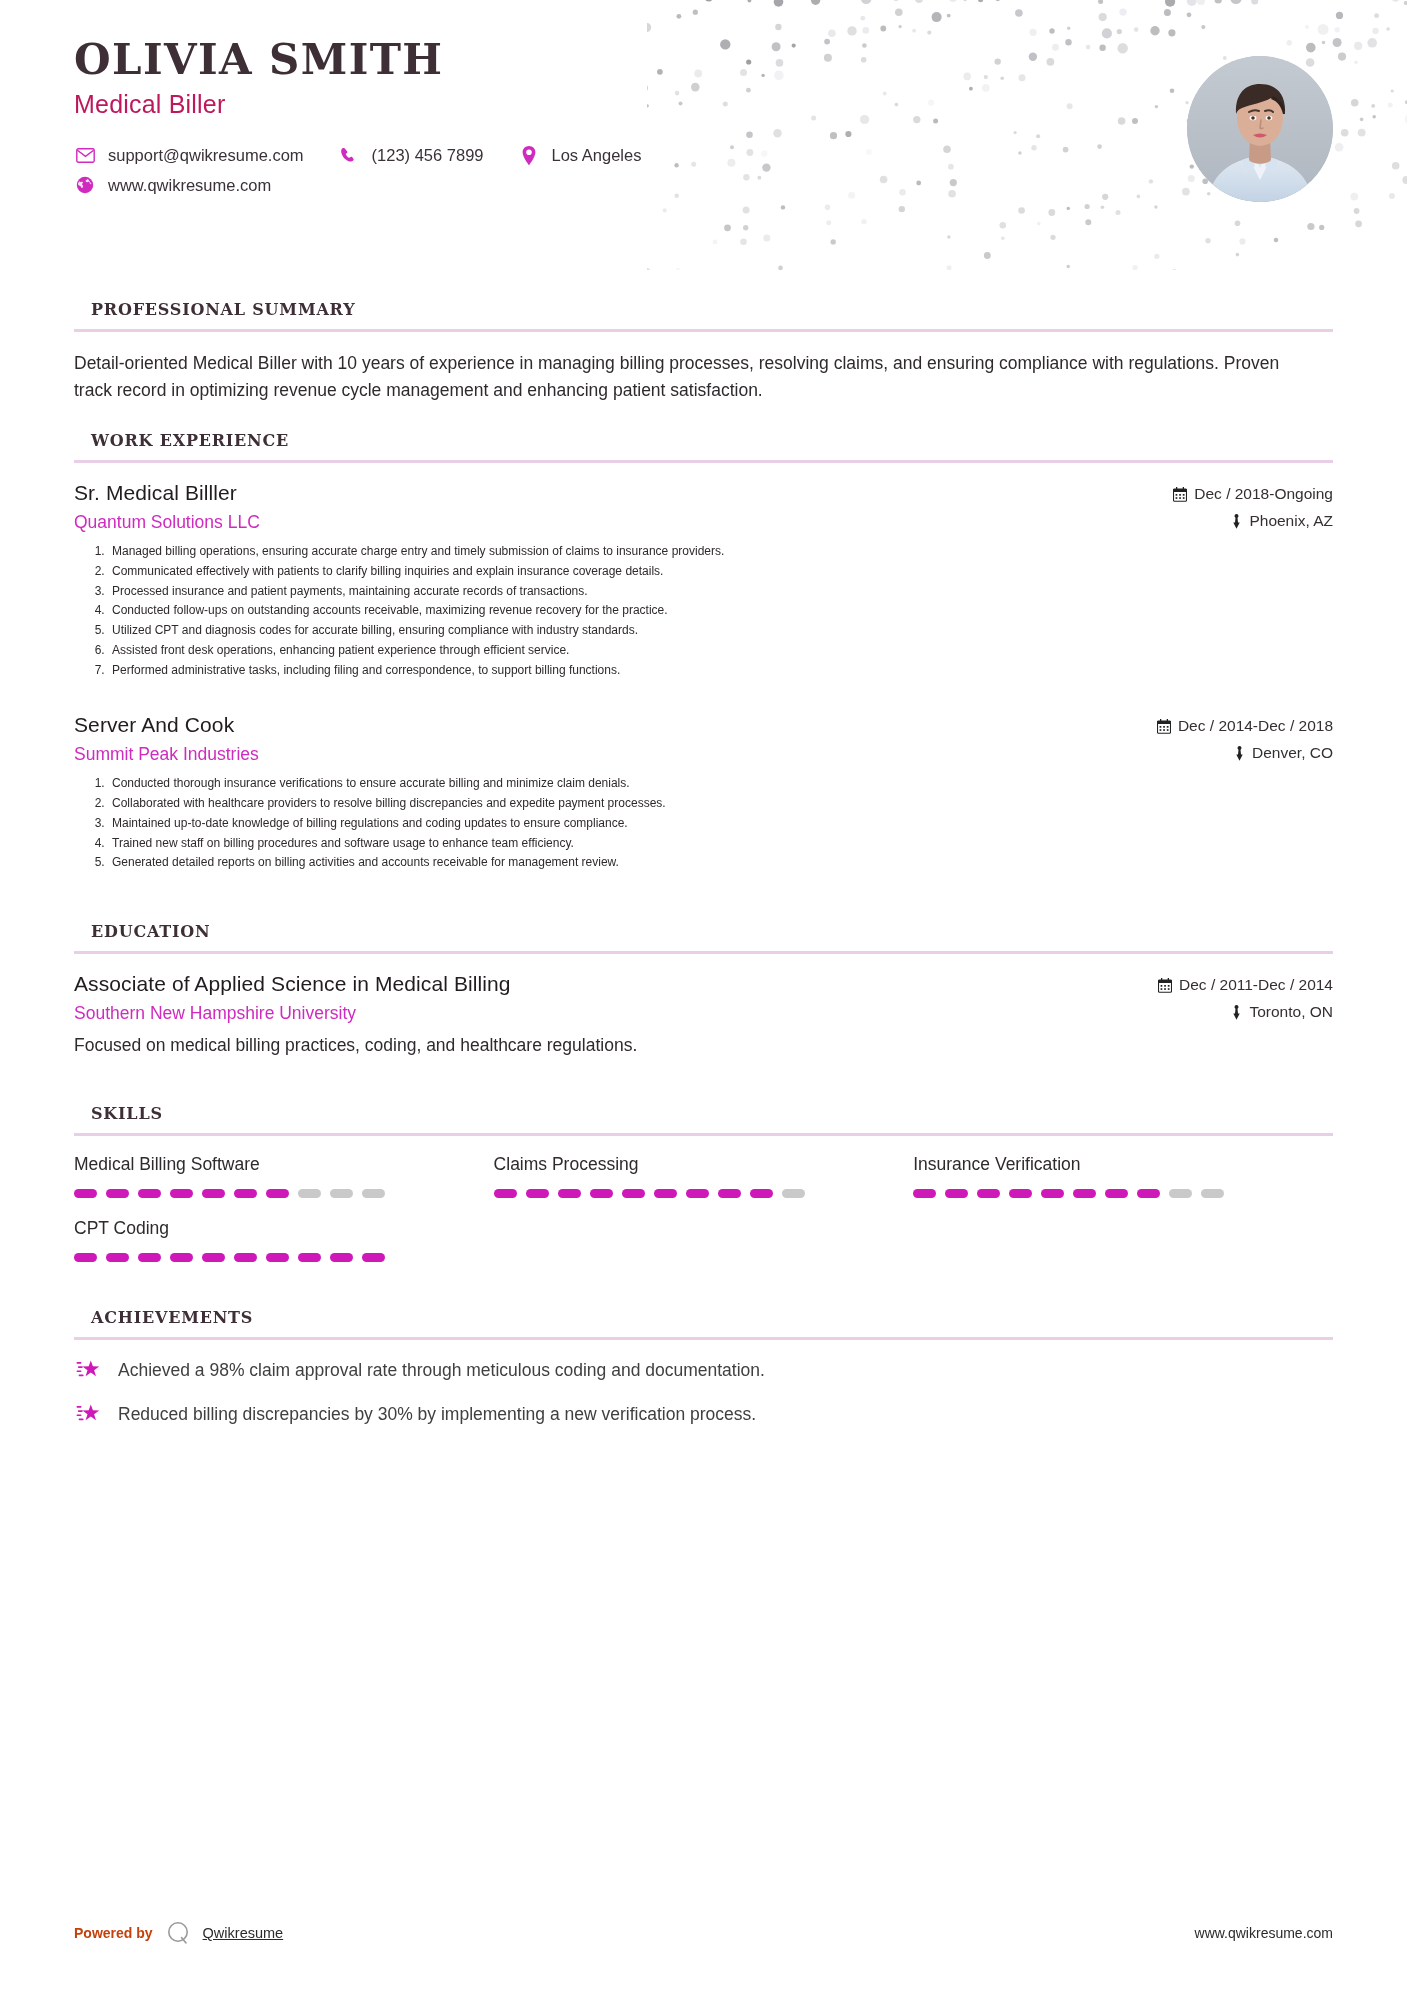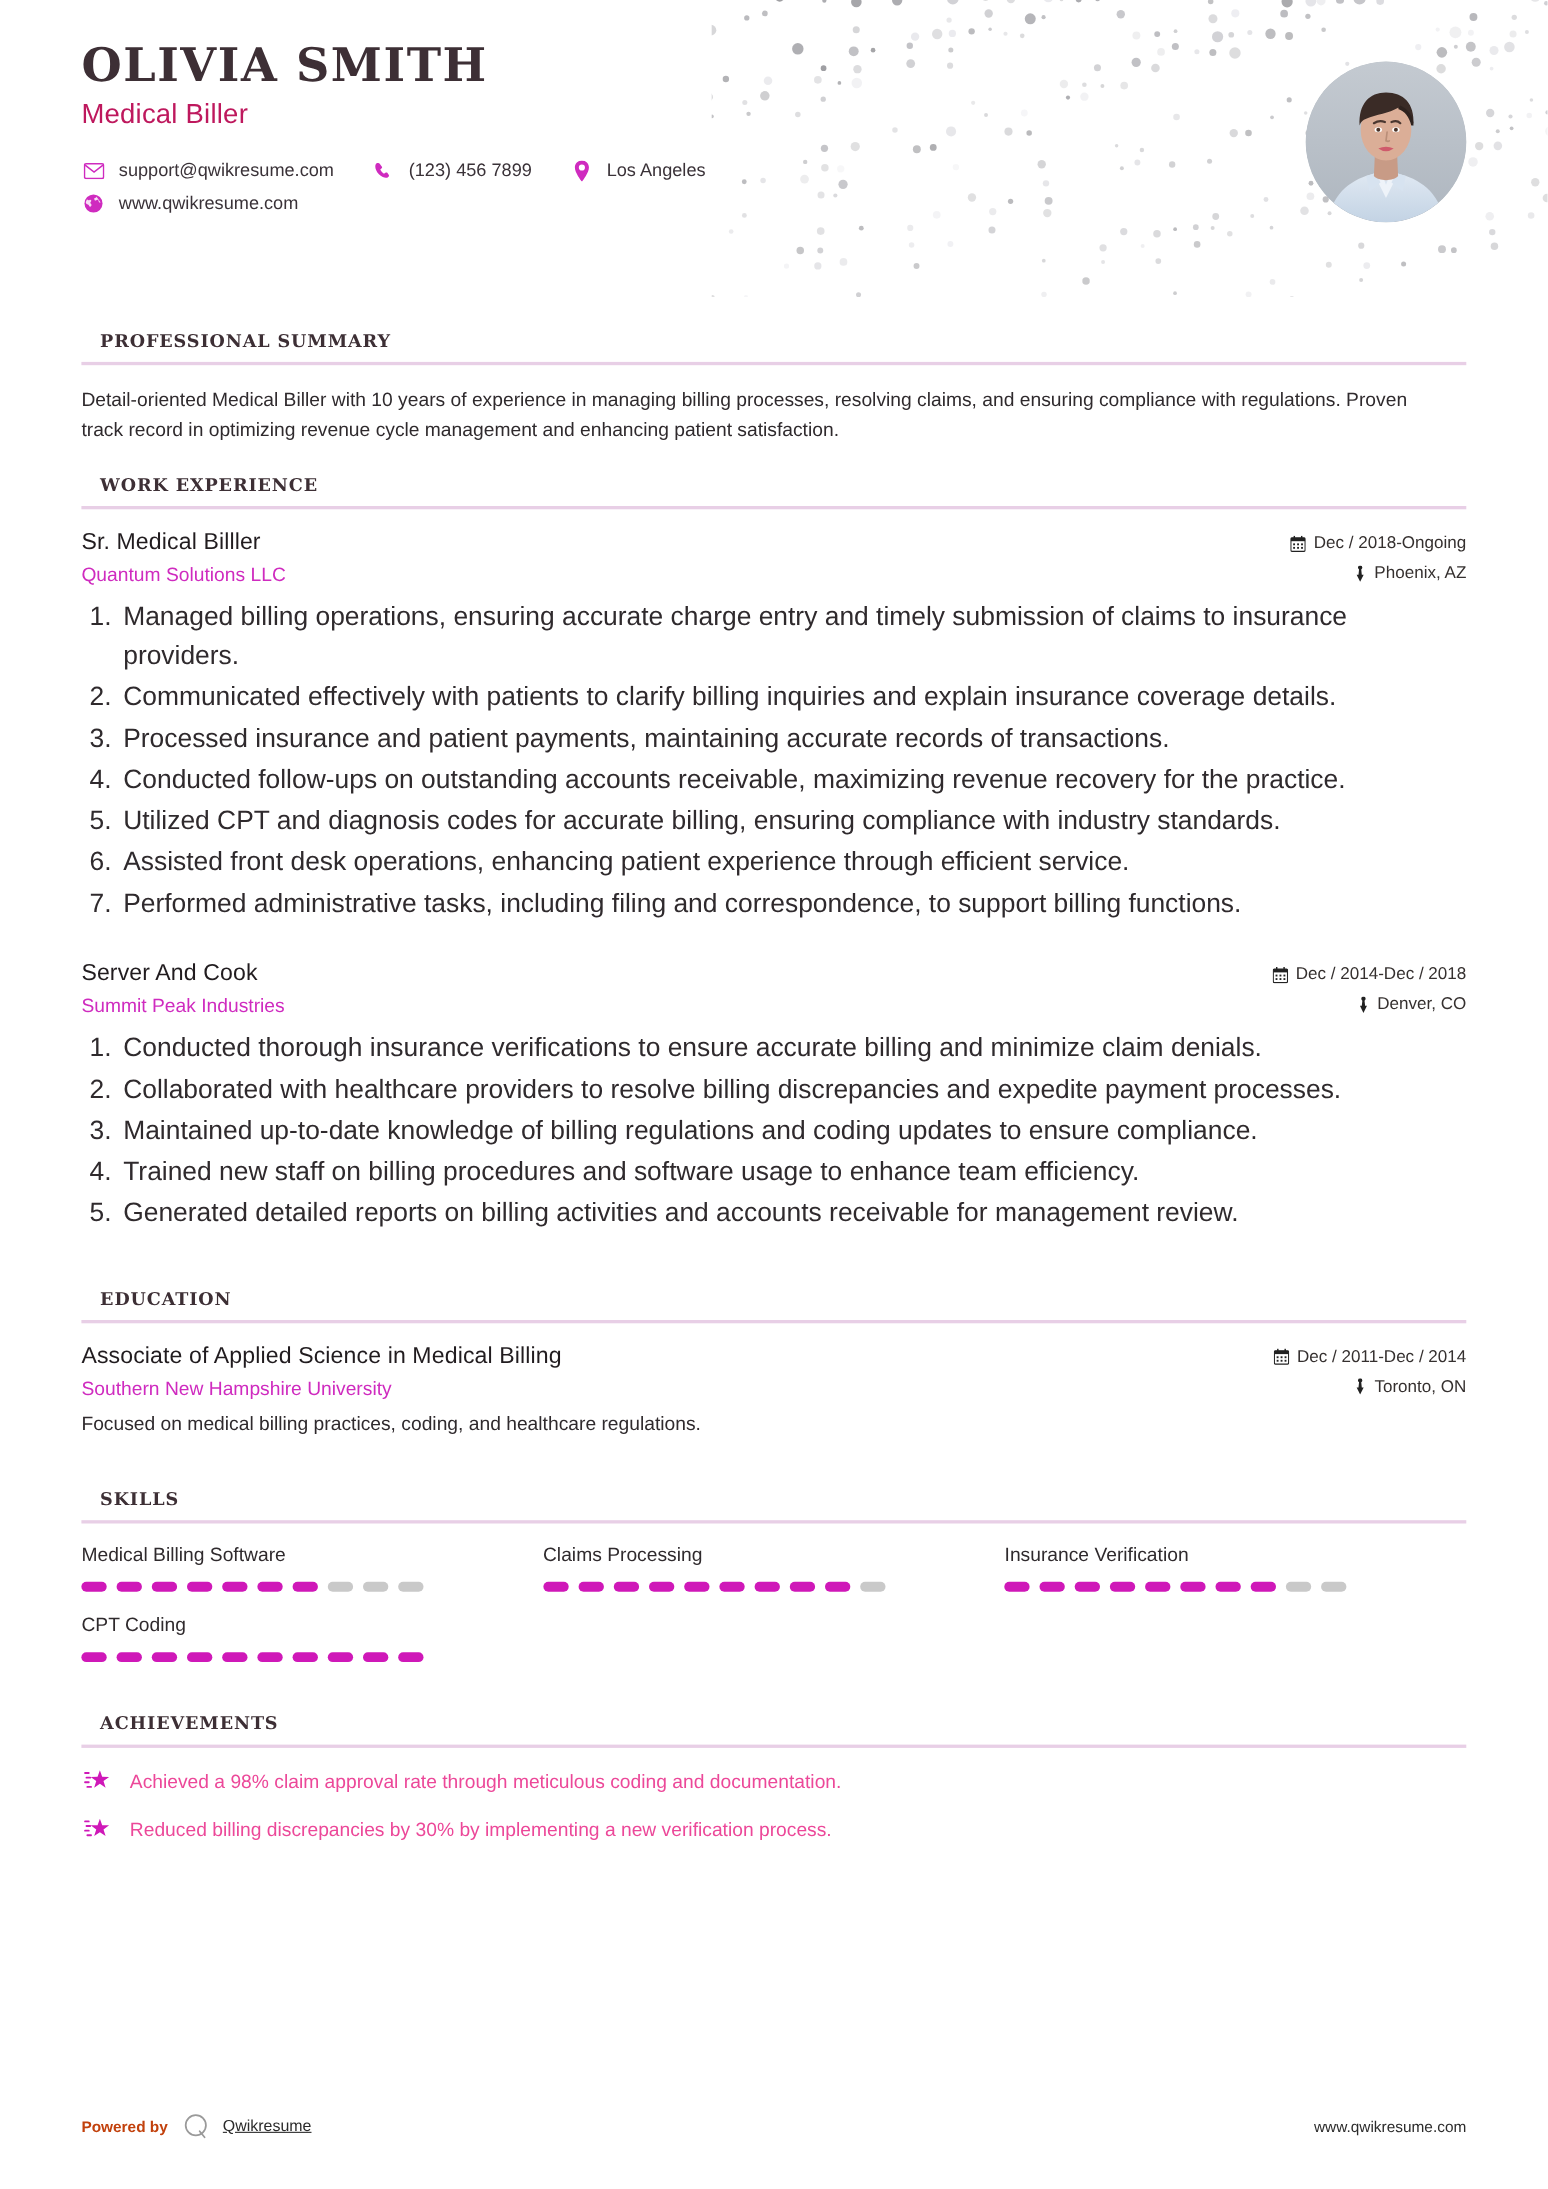--- a/index.html
+++ b/index.html
@@ -156,21 +156,21 @@
   .entry-desc {
     font-size: 17.5px;
     line-height: 1.5;
     color: #2f2a2d;
     margin: 2px 0 0 0;
   }
 
   ol.bullets {
     margin: 4px 0 0 0;
     padding-left: 34px;
-    font-size: 24px;
+    font-size: 12px;
     line-height: 1.48;
     color: #2f2a2d;
   }
   ol.bullets li { margin-bottom: 2px; padding-left: 4px; max-width: 1230px; }
 
   
   .skills-grid {
     display: flex;
     flex-wrap: wrap;
     margin-top: 2px;
@@ -197,21 +197,21 @@
     display: block;
   }
   .dash.on { background: #cf18b8; }
 
   
   .ach-item {
     display: flex;
     align-items: flex-start;
     margin-bottom: 18px;
     font-size: 17.5px;
-    color: #ec4899;
+    color: #404040;
     line-height: 1.45;
   }
   .ach-icon {
     flex: 0 0 auto;
     width: 30px; height: 26px;
     margin-right: 14px;
     color: #cf18b8;
     display: inline-flex;
     align-items: center;
     justify-content: center;

